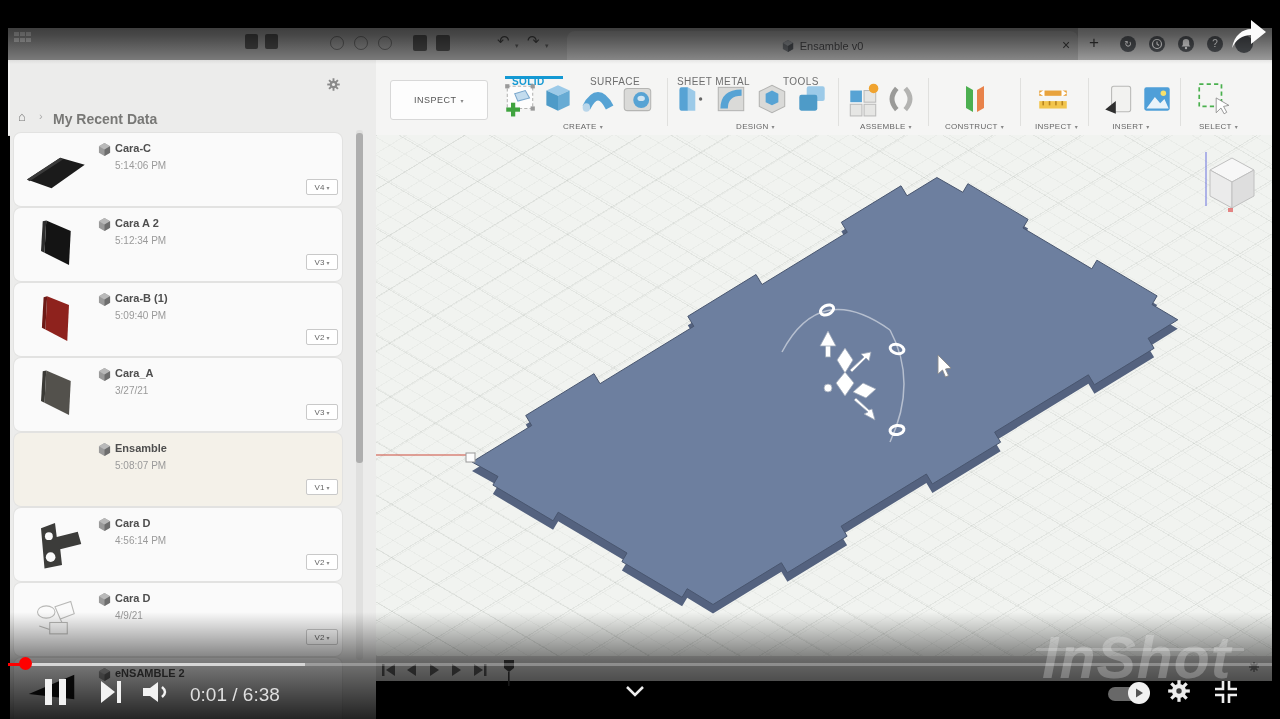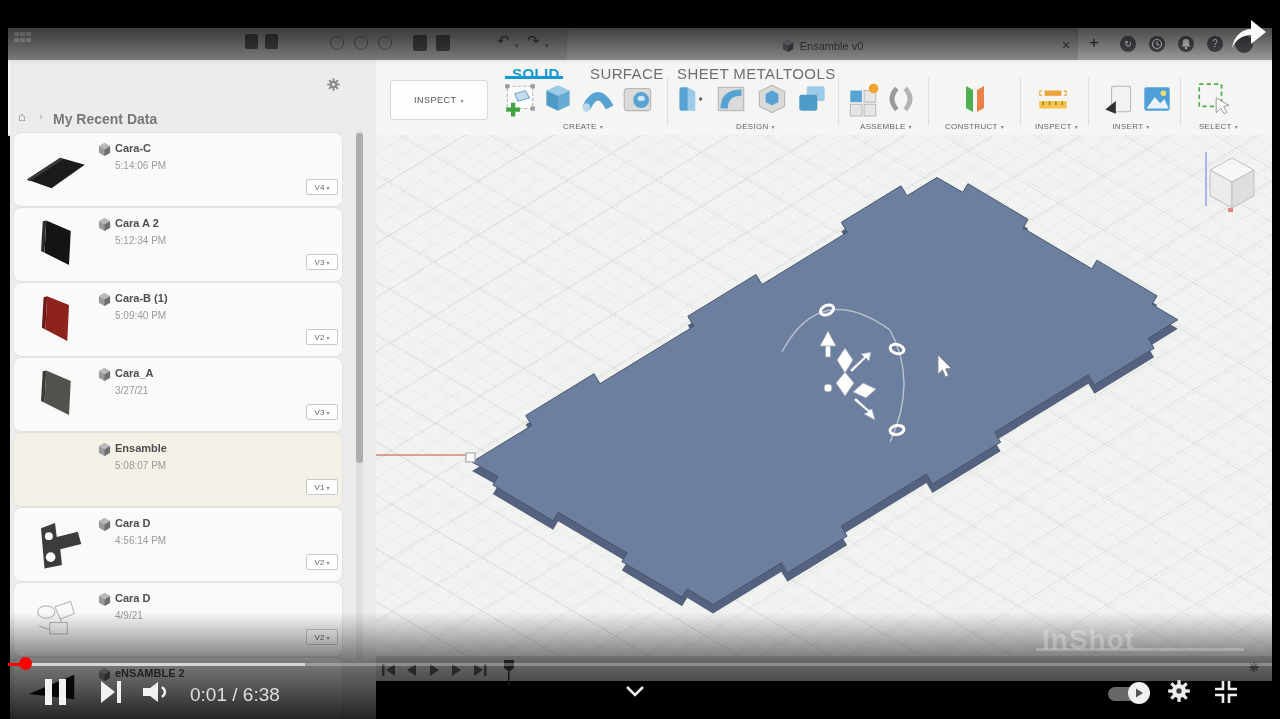--- a/index.html
+++ b/index.html
@@ -16,21 +16,21 @@
   .tab-glyph{font-size:14px;color:#333;width:20px;text-align:center;line-height:24px;}
   .appcircle{border-radius:50%;background:rgba(60,64,68,.88);color:#e8e8e8;text-align:center;}
   .qat-sq{background:rgba(40,40,40,.75);border-radius:2px;}
   .qat-circle{border:1.5px solid rgba(45,45,45,.55);border-radius:50%;}
   .qat-glyph{color:rgba(35,35,35,.8);font-size:15px;line-height:16px;}
   .qat-caret{color:rgba(45,45,45,.7);font-size:7px;line-height:16px;}
 
   .ribbon{left:8px;top:60px;width:1264px;height:75px;background:#f5f5f4;border-bottom:1px solid #dcdcda;}
   .design-btn{left:390px;top:80px;width:96px;height:38px;background:#fdfdfd;border:1px solid #d8d8d8;border-radius:3px;
               display:flex;align-items:center;justify-content:center;gap:4px;font-size:9px;color:#555;letter-spacing:.5px;}
-  .rtab{top:65px;font-size:15px;color:#6e6e6e;letter-spacing:.4px;}
+  .rtab{top:76px;font-size:10px;color:#6e6e6e;letter-spacing:.4px;}
   .rtab.active{color:#1499d3;font-weight:bold;}
   .rtab-underline{left:505px;top:76px;width:58px;height:3px;background:#1499d3;}
   .ricon{top:81px;width:34px;height:36px;}
   .rsep{top:78px;width:1px;height:48px;background:#e0e0de;}
   .rgroup{top:120px;height:12px;font-size:8px;color:#666;letter-spacing:.3px;text-align:center;
           display:flex;align-items:center;justify-content:center;gap:3px;}
   .caret{font-size:6px;color:#888;}
 
   .sidebar{left:10px;top:60px;width:366px;height:659px;background:#ececeb;}
   .crumb-home{left:18px;top:109px;font-size:13px;color:#777;}
@@ -54,21 +54,21 @@
       repeating-linear-gradient(148.5deg, rgba(100,110,100,.05) 0 1px, transparent 1px 15.4px),
       repeating-linear-gradient(30.5deg,  rgba(100,110,100,.05) 0 1px, transparent 1px 15.4px);}
   .axis-red{left:0;top:319px;width:96px;height:2px;background:rgba(205,75,60,.5);}
 
   .ftimeline{left:376px;top:656px;width:896px;height:25px;background:#d0d0cf;}
 
   
   .yt-top{left:0;top:0;width:1280px;height:64px;background:linear-gradient(180deg,rgba(0,0,0,.8),rgba(0,0,0,.45) 55%,rgba(0,0,0,0));}
   .yt-bottom{left:0;top:612px;width:1280px;height:107px;background:linear-gradient(180deg,rgba(0,0,0,0),rgba(0,0,0,.5) 45%,rgba(0,0,0,.85));}
   .yt-title{left:18px;top:14px;font-size:23px;color:#f0f0f0;}
-  .watermark{left:1042px;top:624px;font-size:28px;font-weight:bold;color:rgba(255,255,255,.25);letter-spacing:1px;}
+  .watermark{left:1042px;top:624px;font-size:59px;font-weight:bold;color:rgba(255,255,255,.25);letter-spacing:1px;font-style:italic;}
   .wm-strike{left:1036px;top:648px;width:208px;height:3px;background:rgba(255,255,255,.22);}
   .prog{top:663px;height:3px;}
   .prog-played{left:8px;width:17px;background:#f00;}
   .prog-loaded{left:25px;width:280px;background:rgba(255,255,255,.7);}
   .prog-rest{left:305px;width:967px;background:rgba(255,255,255,.28);}
   .prog-dot{left:19px;top:657px;width:13px;height:13px;border-radius:50%;background:#f00;}
   .yt-time{left:190px;top:684px;font-size:19px;color:#dfdfdf;}
   .autoplay-pill{left:1108px;top:687px;width:36px;height:14px;border-radius:7px;background:rgba(190,190,190,.55);}
   .autoplay-knob{left:1128px;top:682px;width:22px;height:22px;border-radius:50%;background:#f1f1f1;display:flex;align-items:center;justify-content:center;}
   .barblack{top:0;width:8px;height:719px;background:#000;}

